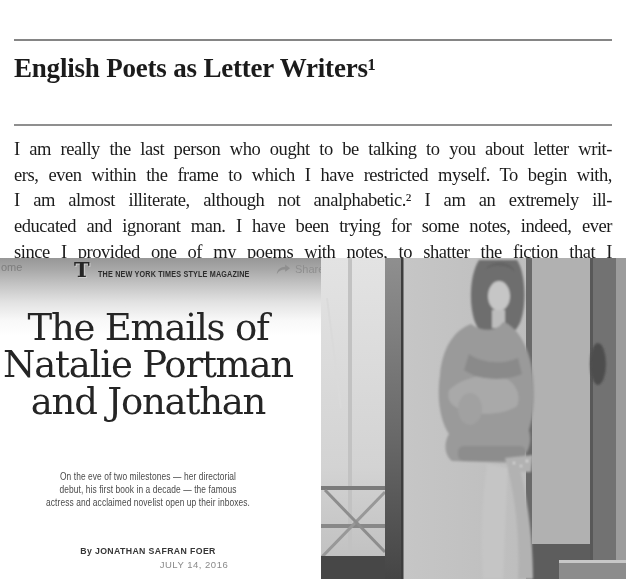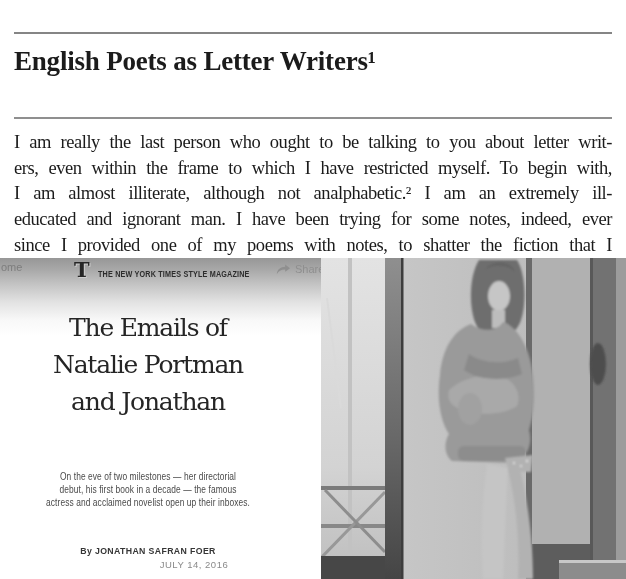--- a/index.html
+++ b/index.html
@@ -1,20 +1,20 @@
 <!DOCTYPE html>
 <html><head>
 <meta charset="utf-8">
 <style>
   * { margin:0; padding:0; box-sizing:border-box; }
   html,body { width:626px; height:579px; overflow:hidden; background:#fff; }
   body { position:relative; font-family:"Liberation Serif", serif; }
 
   
-  .doc { position:absolute; left:0; top:0; width:626px; height:258px; background:#fff; }
+  .doc { position:absolute; left:0; top:7px; width:626px; height:258px; background:#fff; }
   .rule { position:absolute; left:14px; width:598px; background:#858585; }
   .rule-top { top:32px; height:2px; }
   .rule-mid { top:117px; height:1.5px; background:#8f8f8f; }
   .doc-title { position:absolute; left:14px; top:46px; font-size:27px; color:#1b1b1b;
                letter-spacing:-0.2px; }
   .doc-para { position:absolute; left:14px; top:130px; width:598px; color:#1b1b1b;
               font-size:18.5px; letter-spacing:-0.45px; word-spacing:-1px; }
   .doc-para .pline { display:block; width:598px; height:25.7px; line-height:25.7px;
                      text-align:justify; text-align-last:justify; white-space:nowrap; }
 
@@ -28,21 +28,21 @@
   .brand-wrap { position:absolute; left:74px; top:2px; display:flex; align-items:center; }
   .t-logo { font-family:"DejaVu Serif", serif; font-size:21px; font-weight:700; color:#262626;
             line-height:20px; text-shadow:1px 1px 0 #cfcfcf; }
   .brand { margin-left:8px; font-family:"Liberation Sans",sans-serif; font-size:8.5px; font-weight:700;
            letter-spacing:0.2px; color:#2d2d2d; transform:scaleX(0.85); transform-origin:0 50%;
            white-space:nowrap; margin-top:7px; }
   .share-btn { position:absolute; left:276px; top:5px; display:flex; align-items:center; gap:4px;
                font-family:"Liberation Sans",sans-serif; font-size:11px; color:#8f8f8f; cursor:pointer; }
 
   .headline { position:absolute; left:0; top:51px; width:296px; text-align:center;
-              font-family:"DejaVu Serif", serif; font-size:25px; line-height:37px;
+              font-family:"DejaVu Serif", serif; font-size:37px; line-height:37px;
               letter-spacing:-1.2px; color:#252525; }
   .deck { position:absolute; left:0; top:212px; width:296px; text-align:center;
           font-family:"Liberation Sans",sans-serif; font-size:10px; line-height:13px; color:#4a4a4a;
           transform:scaleX(0.84); transform-origin:50% 0; letter-spacing:0.1px; }
   .byline { position:absolute; left:0; top:287px; width:296px; text-align:center;
             font-family:"Liberation Sans",sans-serif; font-size:9.5px; font-weight:700;
             letter-spacing:0.4px; color:#353535; transform:scaleX(0.92); transform-origin:50% 0; }
   .pubdate { position:absolute; left:0; top:301px; width:296px; text-align:center;
              font-family:"Liberation Sans",sans-serif; font-size:9.5px; letter-spacing:0.5px; color:#8a8a8a;margin-left:46px; }
 

